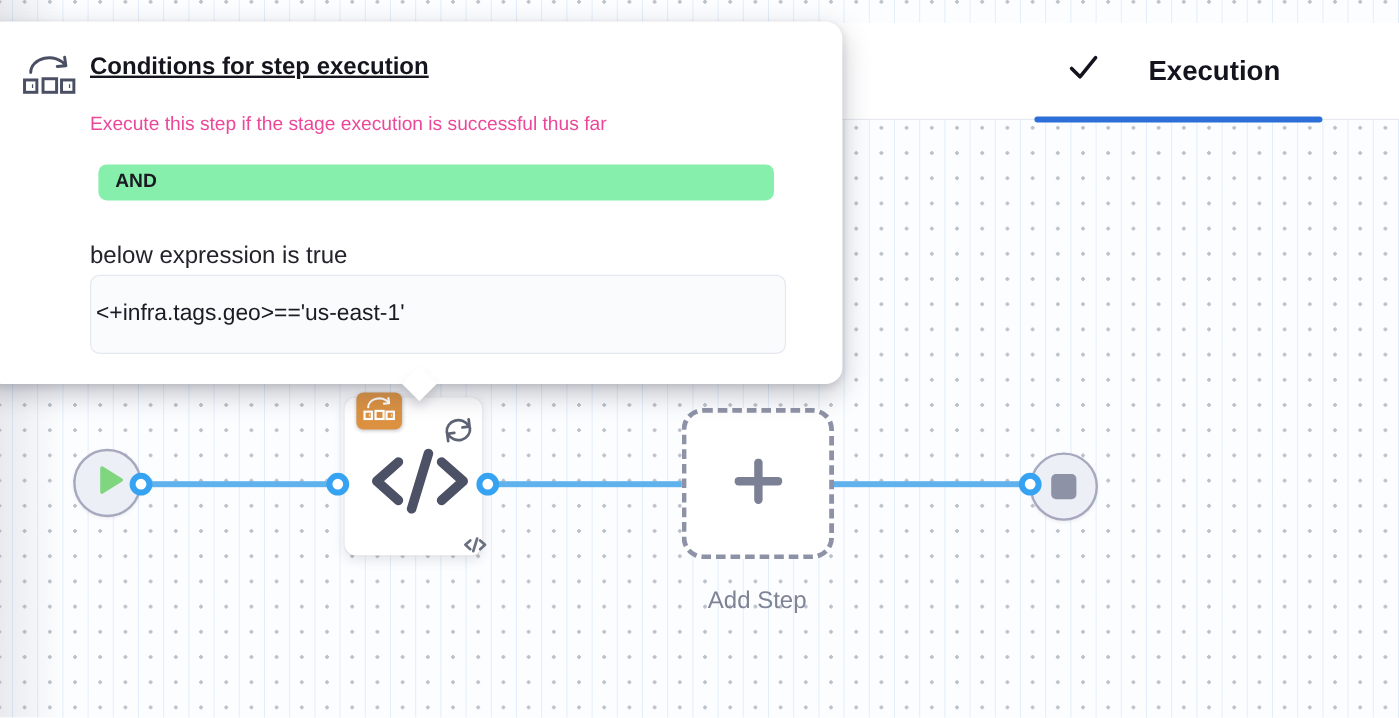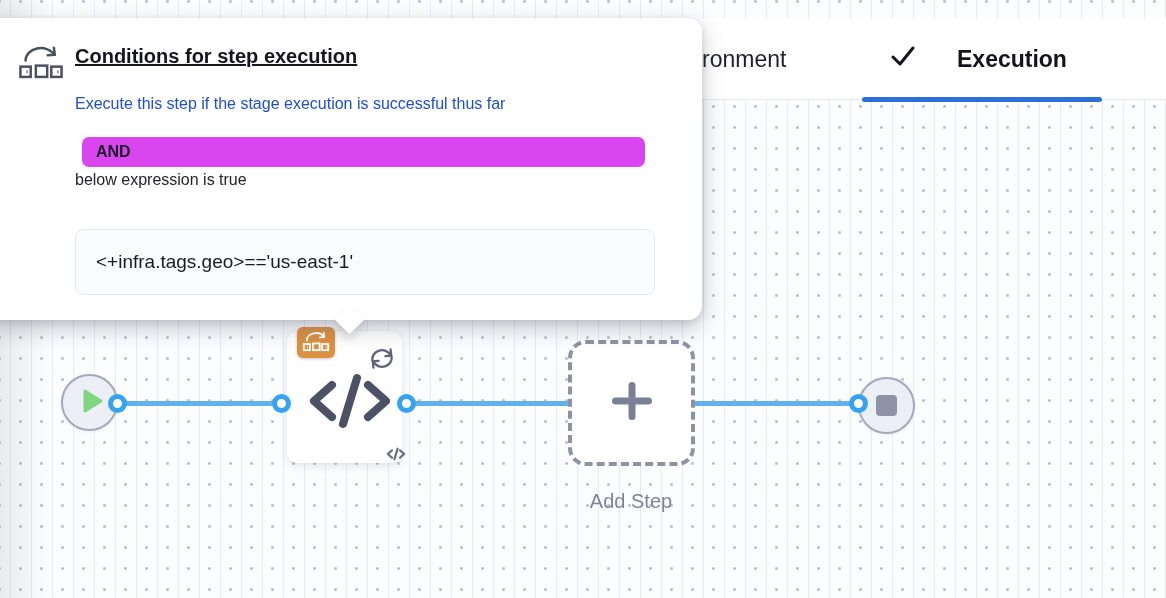--- a/index.html
+++ b/index.html
@@ -92,44 +92,41 @@
   }
   .popover-caret {
     position:absolute; left:351px; bottom:-10px; width:21px; height:21px;
     background:#ffffff; transform:rotate(45deg);
     box-shadow:4px 4px 8px rgba(96,97,112,0.20);
   }
   .popover-icon { position:absolute; left:30px; top:25px; }
   .popover-title {
     position:absolute; left:87px; top:27px; font-size:20px; font-weight:700; color:#15151d;text-decoration:underline;
   }
-  .popover-desc { position:absolute; left:87px; top:77px; font-size:16px; color:#1d4ed8; }
+  .popover-desc { position:absolute; left:87px; top:77px; font-size:16px; color:#ec4899; }
   .operator-chip {
     position:absolute; left:94px; top:119px; width:563px; height:30px;
-    background:#d946ef; border-radius:7px; line-height:30px; padding-left:14px;
+    background:#86efac; border-radius:7px; line-height:30px; padding-left:14px;
     font-size:16px; font-weight:700; color:#1a1a22;
   }
-  .expr-label { position:absolute; left:87px; top:153px; font-size:16px; color:#23232b; }
+  .expr-label { position:absolute; left:87px; top:184px; font-size:20px; color:#23232b; }
   .expr-box {
     position:absolute; left:87px; top:211px; width:580px; height:66px;
     background:#fafbfd; border:1px solid #e5e8f0; border-radius:8px;
-    line-height:64px; padding-left:20px; font-size:19px; color:#1b1b23;
+    line-height:64px; padding-left:4px; font-size:19px; color:#1b1b23;
   }
 </style>
 </head>
 <body>
 
 <div class="screen">
 
   <div class="left-vignette"></div>
 
   <div class="tabbar">
-    <div class="tab tab-env">
-      <span>ronment</span>
-    </div>
     <div class="tab tab-exec">
       <span>
         <svg width="28" height="26" viewBox="0 0 28 26" fill="none">
           <polyline points="4,14 11,21 24,5" stroke="#14141f" stroke-width="3" stroke-linecap="round" stroke-linejoin="round"></polyline>
         </svg>
       </span>
       <span>Execution</span>
     </div>
     <div class="tab-underline"></div>
   </div>

